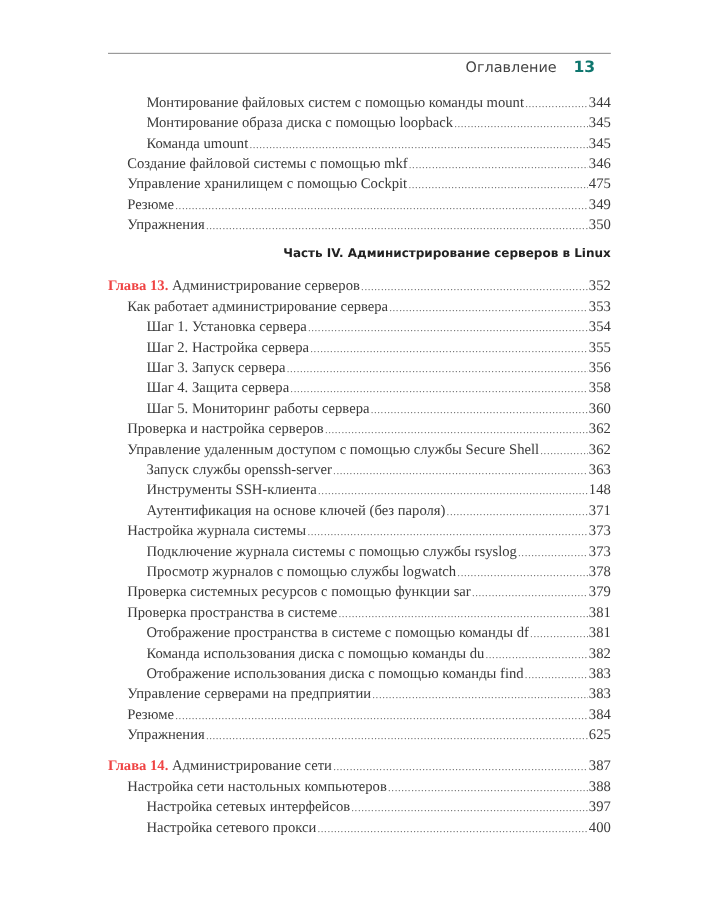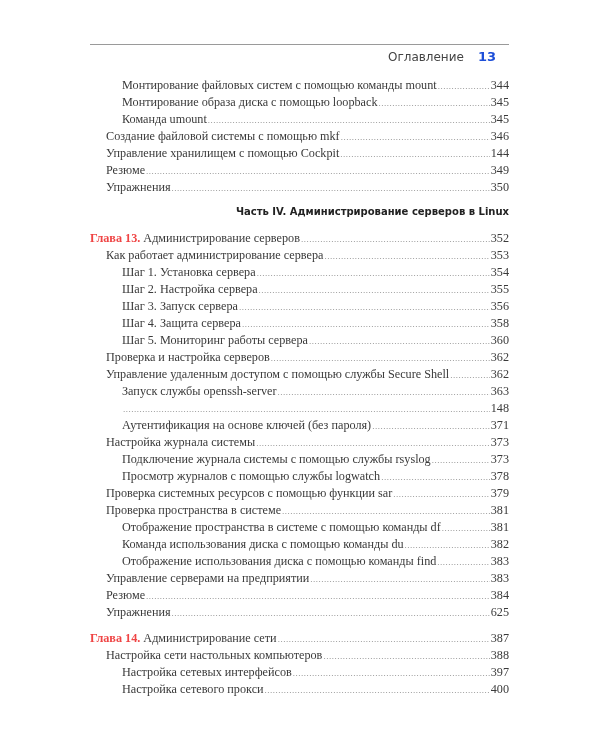--- a/index.html
+++ b/index.html
@@ -1,19 +1,19 @@
 <!DOCTYPE html>
 <html><head>
 <meta charset="utf-8">
 <style>
   html, body { margin:0; padding:0; background:#ffffff; }
   body { width:600px; height:750px; position:relative; overflow:hidden; color:#3a3a3a; }
   .rule { position:absolute; left:90px; top:44px; width:419px; height:1px; background:#9a9a9a; }
   .runhead { position:absolute; top:49px; right:104px; font-family:"DejaVu Sans", sans-serif; font-size:12px; color:#444; display:flex; align-items:baseline; gap:14px; }
-  .runhead .pg { font-weight:bold; font-size:13px; color:#1d4ed8; }
+  .runhead .pg { font-weight:bold; font-size:13px; color:#0f766e; }
   .toc { position:absolute; left:90px; width:419px; font-family:"Liberation Serif", serif; font-size:12.2px; }
   .row { display:flex; align-items:baseline; height:17px; line-height:17px; white-space:nowrap; }
   .row .title { flex:0 0 auto;text-align:center; }
   .row .title b { color:#ef4444; }
   .row .dots { flex:1 1 auto; overflow:hidden; margin:0 1px; color:#777; font-size:9px; letter-spacing:0.5px; }
   .row .dots::before { content:"........................................................................................................................................................................................................................................"; }
   .row .num { flex:0 0 auto; }
   .l0 { padding-left:0; }
   .l1 { padding-left:16px; }
   .l2 { padding-left:32px; }
@@ -46,21 +46,21 @@
       <span class="num">345</span>
     </div>
   <div class="row l1">
       <span class="title">Создание файловой системы с помощью mkf</span>
       <span class="dots"></span>
       <span class="num">346</span>
     </div>
   <div class="row l1">
       <span class="title">Управление хранилищем с помощью Cockpit</span>
       <span class="dots"></span>
-      <span class="num">144</span>
+      <span class="num">475</span>
     </div>
   <div class="row l1">
       <span class="title">Резюме</span>
       <span class="dots"></span>
       <span class="num">349</span>
     </div>
   <div class="row l1">
       <span class="title">Упражнения</span>
       <span class="dots"></span>
       <span class="num">350</span>
@@ -114,20 +114,21 @@
       <span class="title">Управление удаленным доступом с помощью службы Secure Shell</span>
       <span class="dots"></span>
       <span class="num">362</span>
     </div>
   <div class="row l2">
       <span class="title">Запуск службы openssh-server</span>
       <span class="dots"></span>
       <span class="num">363</span>
     </div>
   <div class="row l2">
+      <span class="title">Инструменты SSH-клиента</span>
       <span class="dots"></span>
       <span class="num">148</span>
     </div>
   <div class="row l2">
       <span class="title">Аутентификация на основе ключей (без пароля)</span>
       <span class="dots"></span>
       <span class="num">371</span>
     </div>
   <div class="row l1">
       <span class="title">Настройка журнала системы</span>

